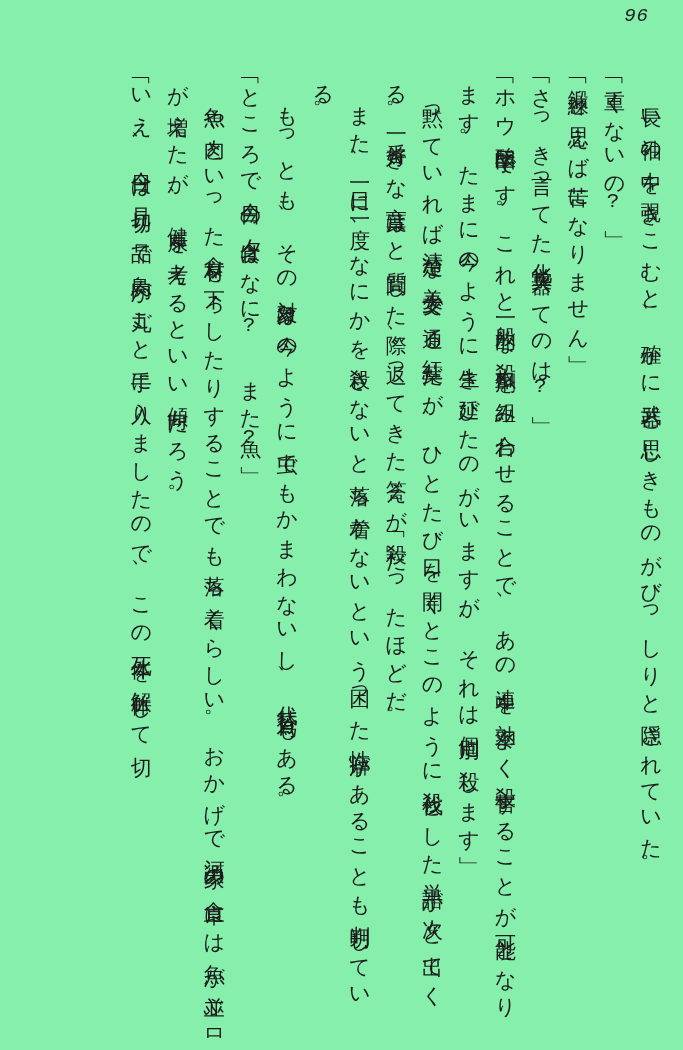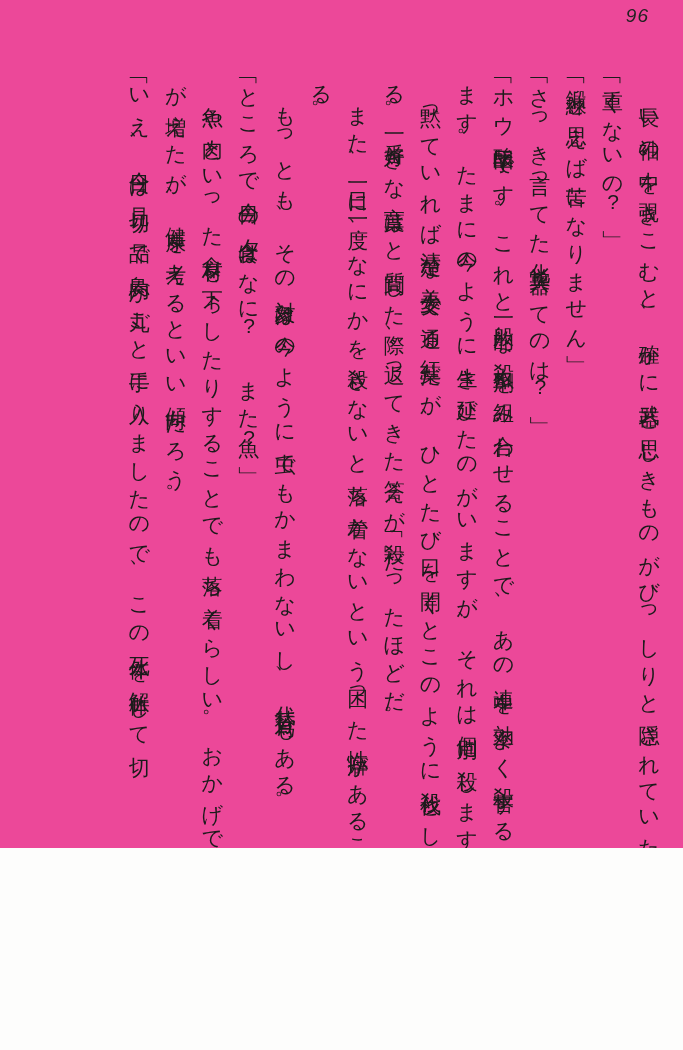--- a/index.html
+++ b/index.html
@@ -3,25 +3,25 @@
 <meta charset="utf-8">
 <style>
   html, body {
     margin: 0;
     padding: 0;
     background: #fdfdfc;
   }
   .page {
     position: relative;
     width: 683px;
-    height: 848px;
-    background: #ec4899;
+    height: 1050px;
+    background: #86efac;
     color: #1b1b1b;
     overflow: hidden;
-    font-family: Liberation Sans, sans-serif;
+    font-family: Liberation Mono, monospace;
   }
   .page-number {
     position: absolute;
     top: 5px;
     right: 34px;
     font-size: 19px;
     font-style: italic;
     letter-spacing: 1px;
     color: #222;
   }

